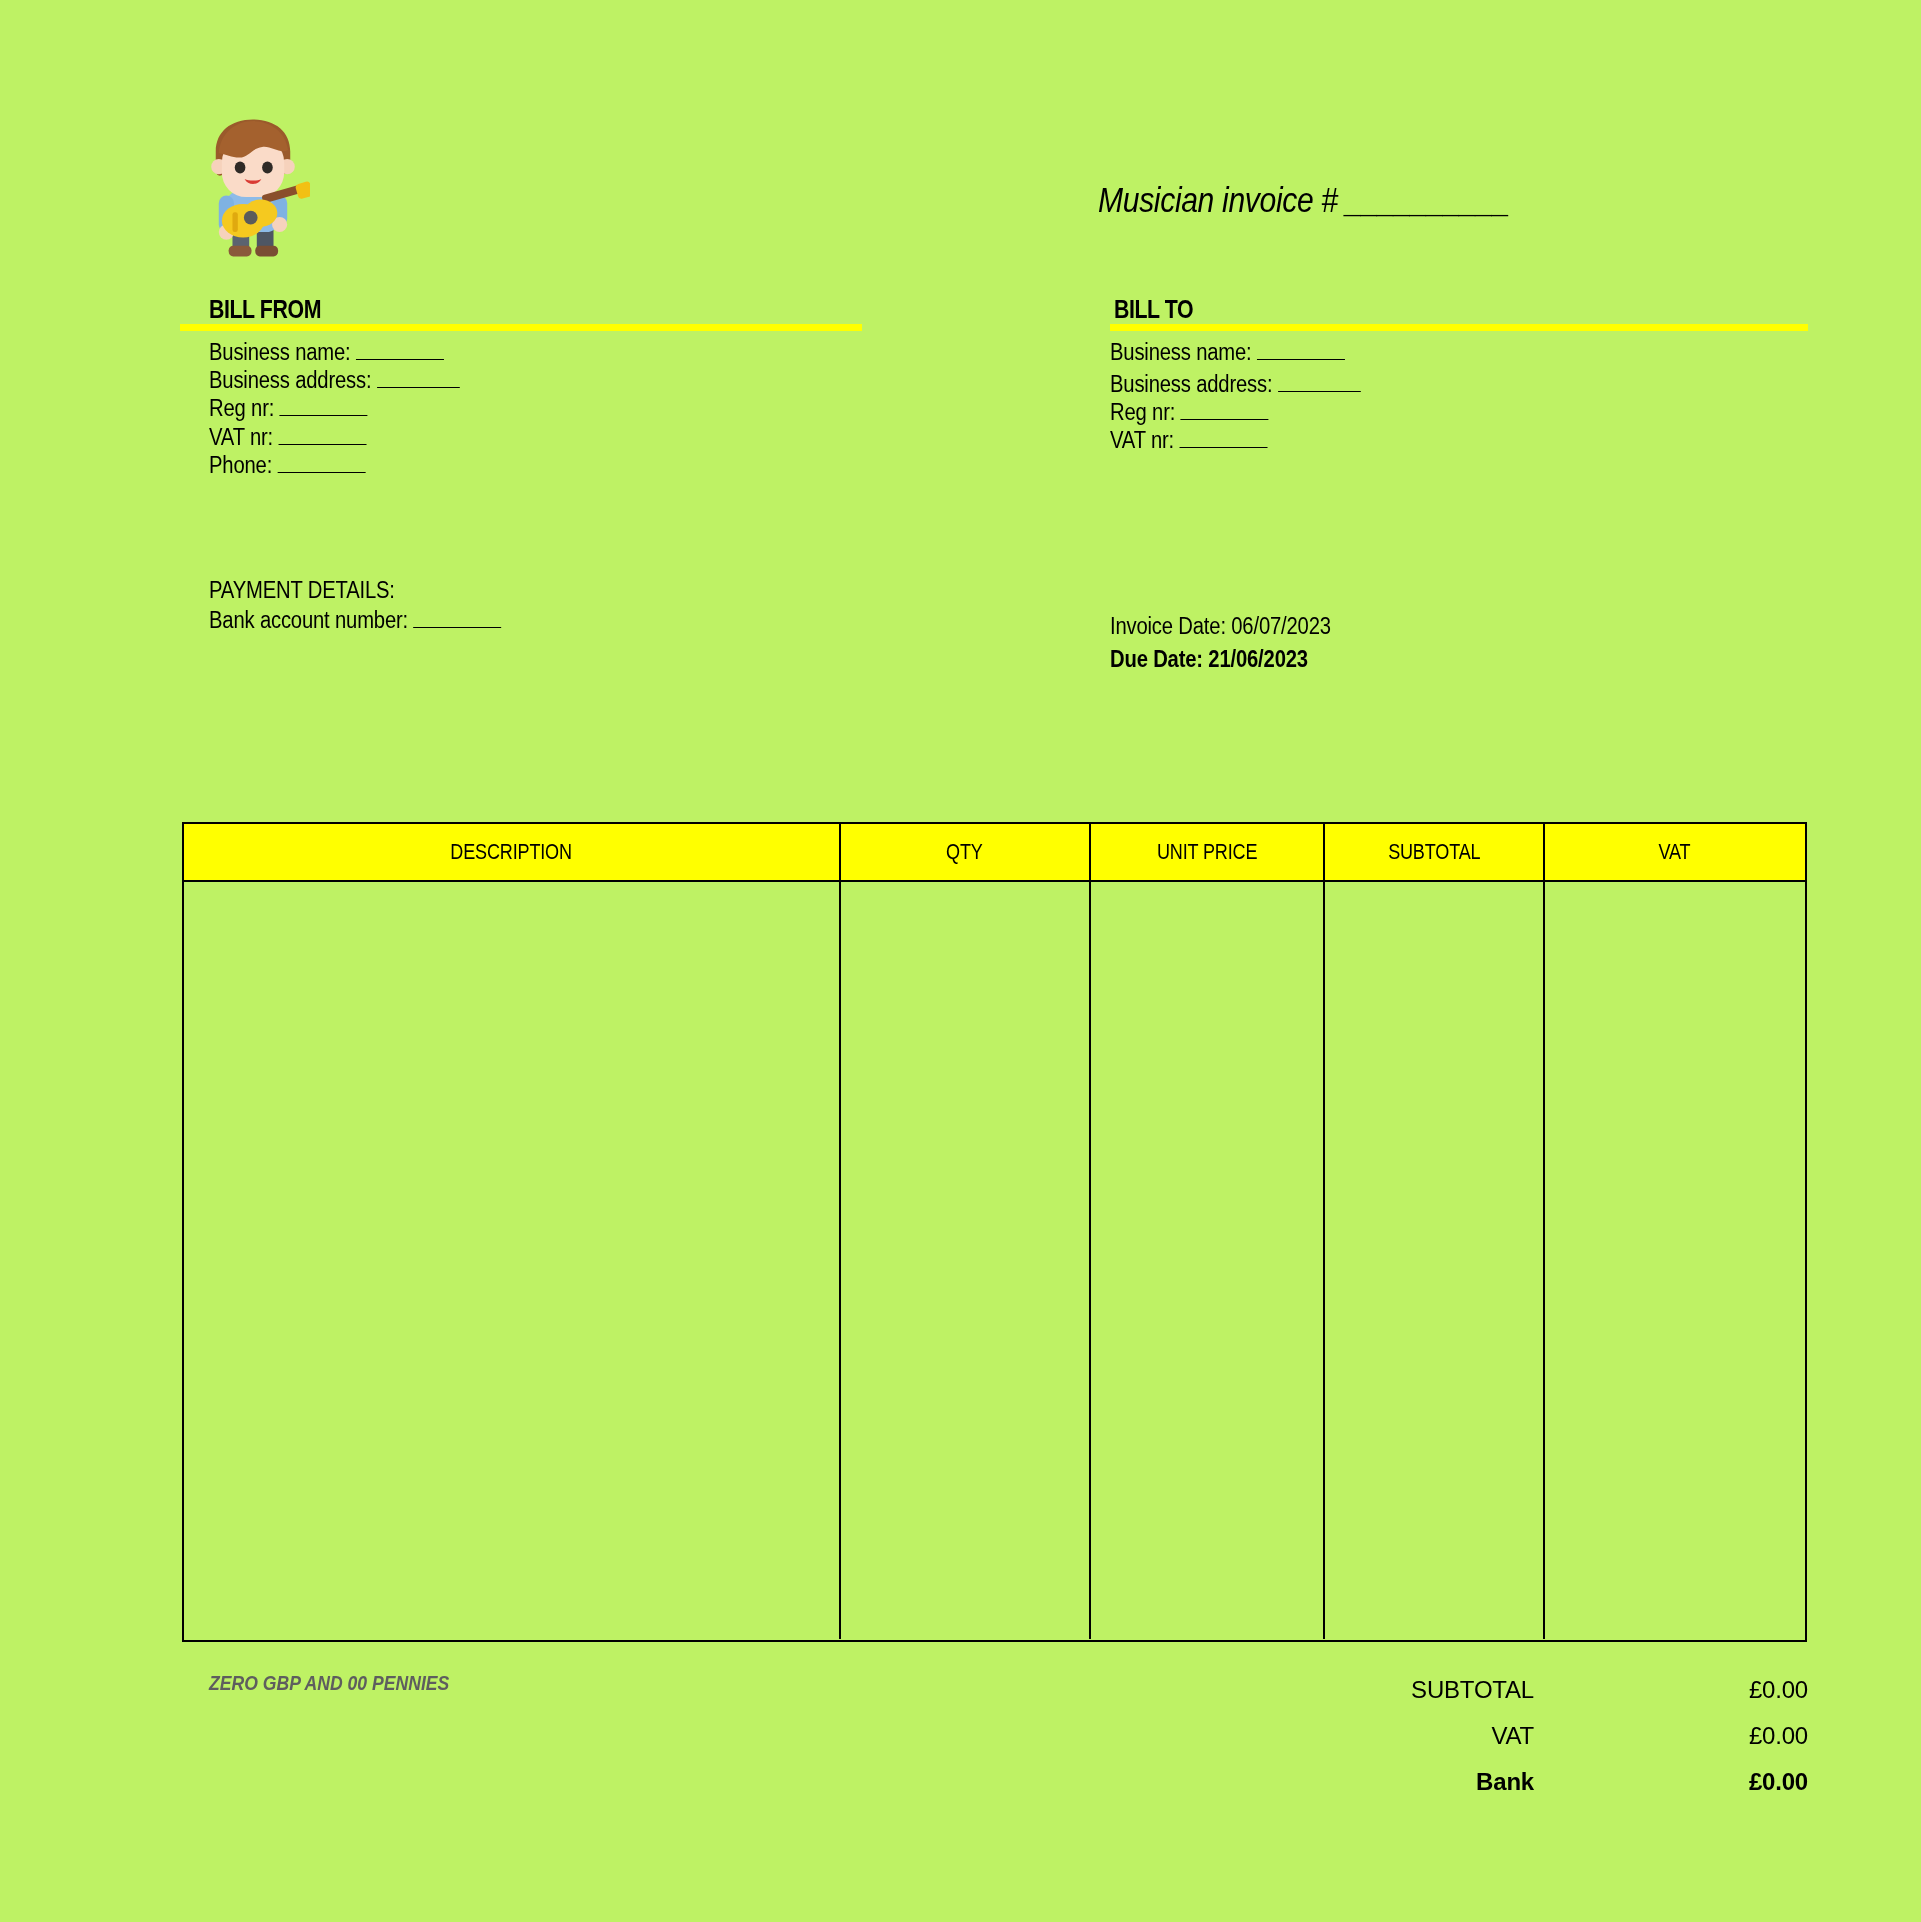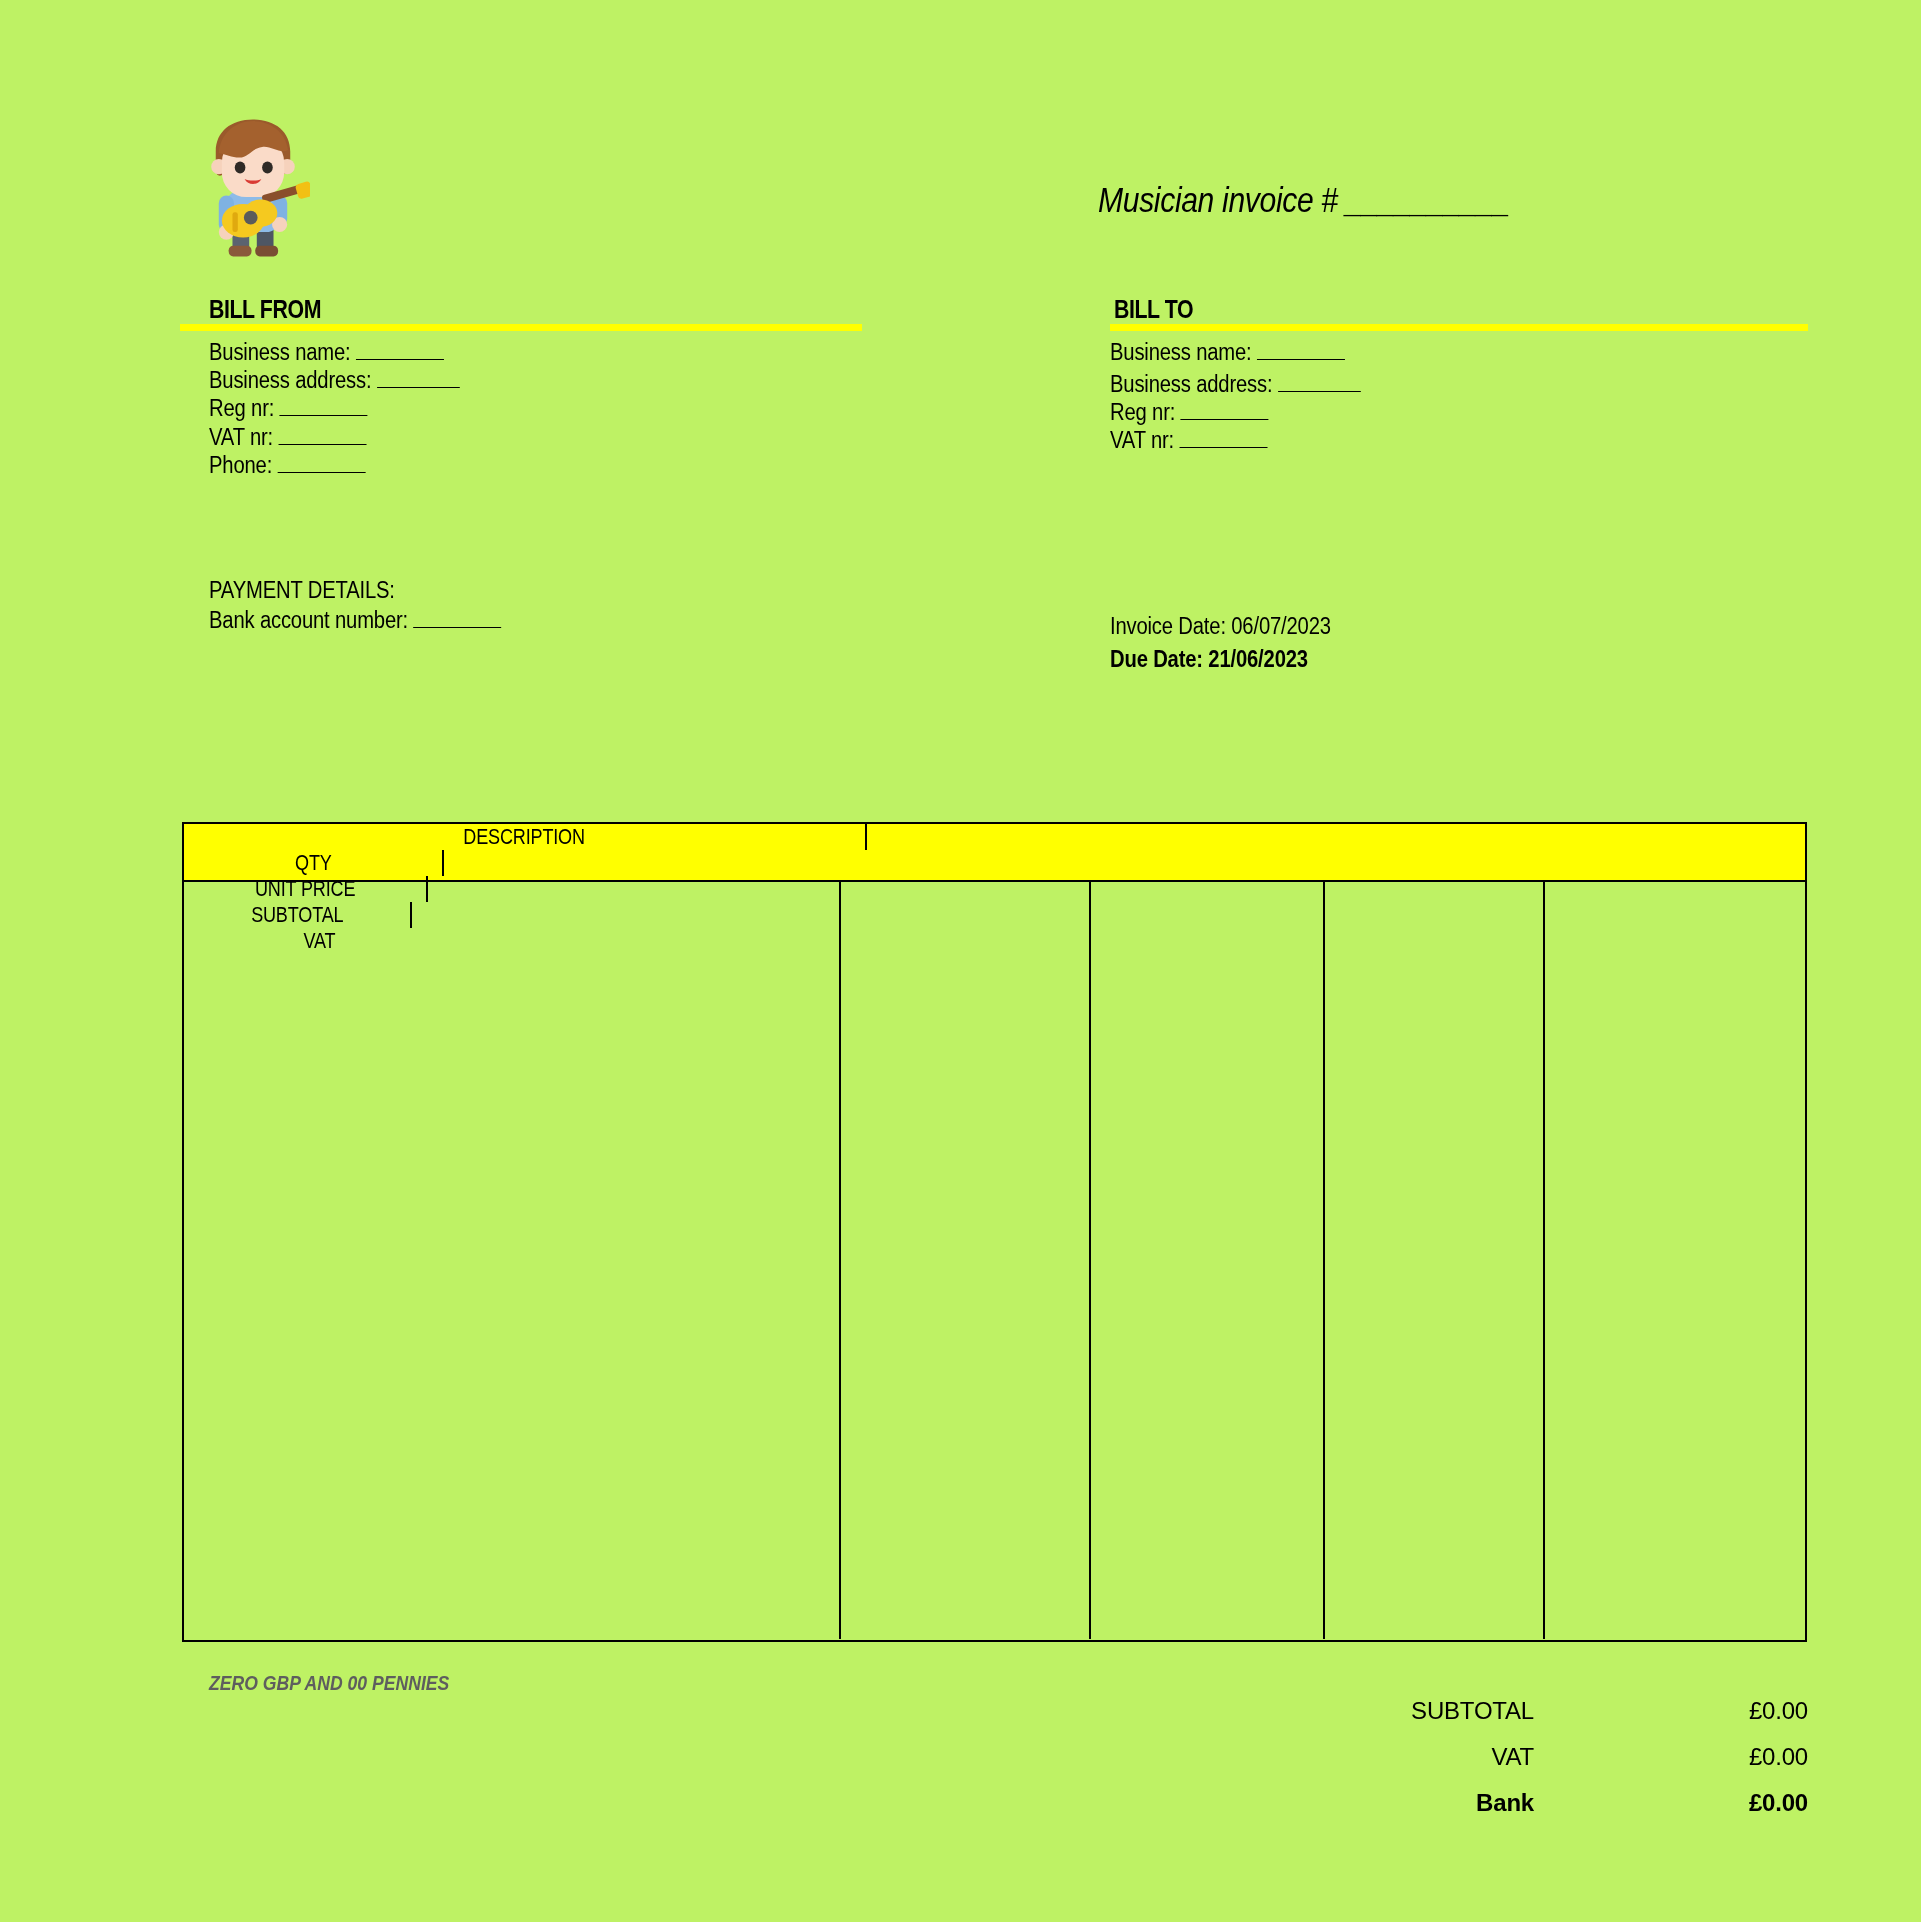--- a/index.html
+++ b/index.html
@@ -125,21 +125,20 @@
     height: 820px;
     border: 2.3px solid #000;
     box-sizing: border-box;
   }
   .thead {
     display: flex;
     height: 58px;
     background: #ffff00;
     border-bottom: 2.3px solid #000;
     box-sizing: border-box;
-    flex-direction: column;
   }
   .th {
     display: flex;
     align-items: center;
     justify-content: center;
     border-right: 2.3px solid #000;
     box-sizing: border-box;
     font-size: 22px;
     font-weight: 400;
     letter-spacing: -0.2px;
@@ -197,21 +196,20 @@
     font-size: 24px;
     letter-spacing: -0.2px;
     white-space: nowrap;
   }
   .tot-value {
     width: 137px;
     text-align: right;
     font-size: 24px;
     letter-spacing: -0.2px;
     white-space: nowrap;
-    margin-top: 21px;
   }
   .tot-row.grand .tot-label,
   .tot-row.grand .tot-value { font-weight: 700; }
 </style>
 </head>
 <body>
 
 <div class="page">
 
   <div class="logo">

